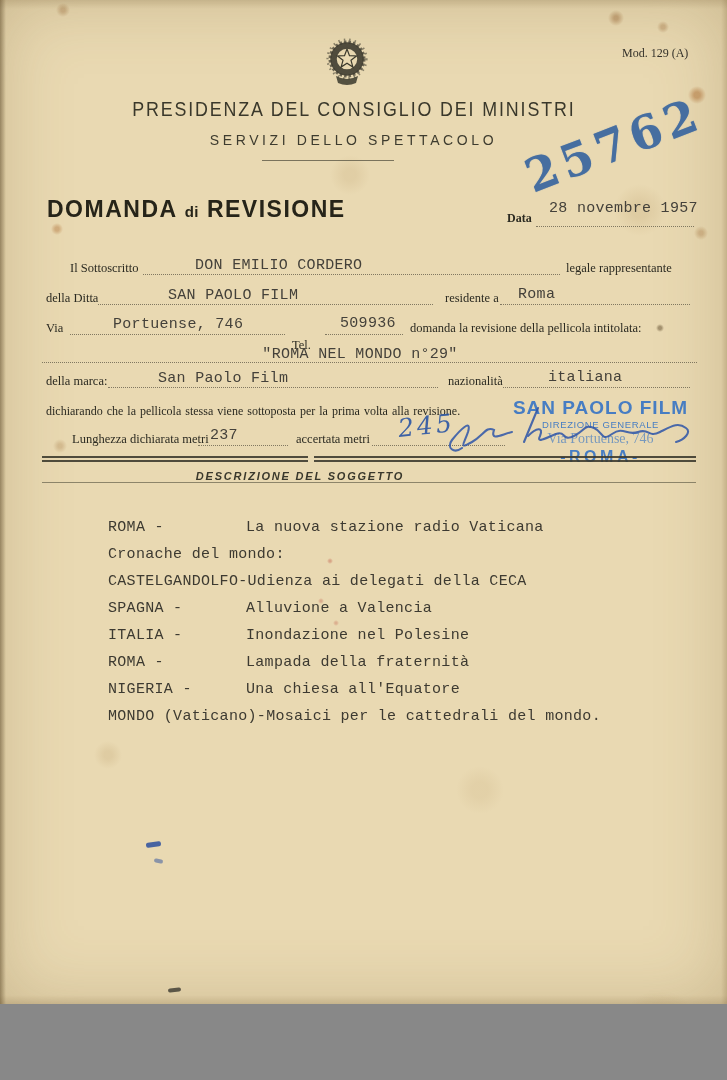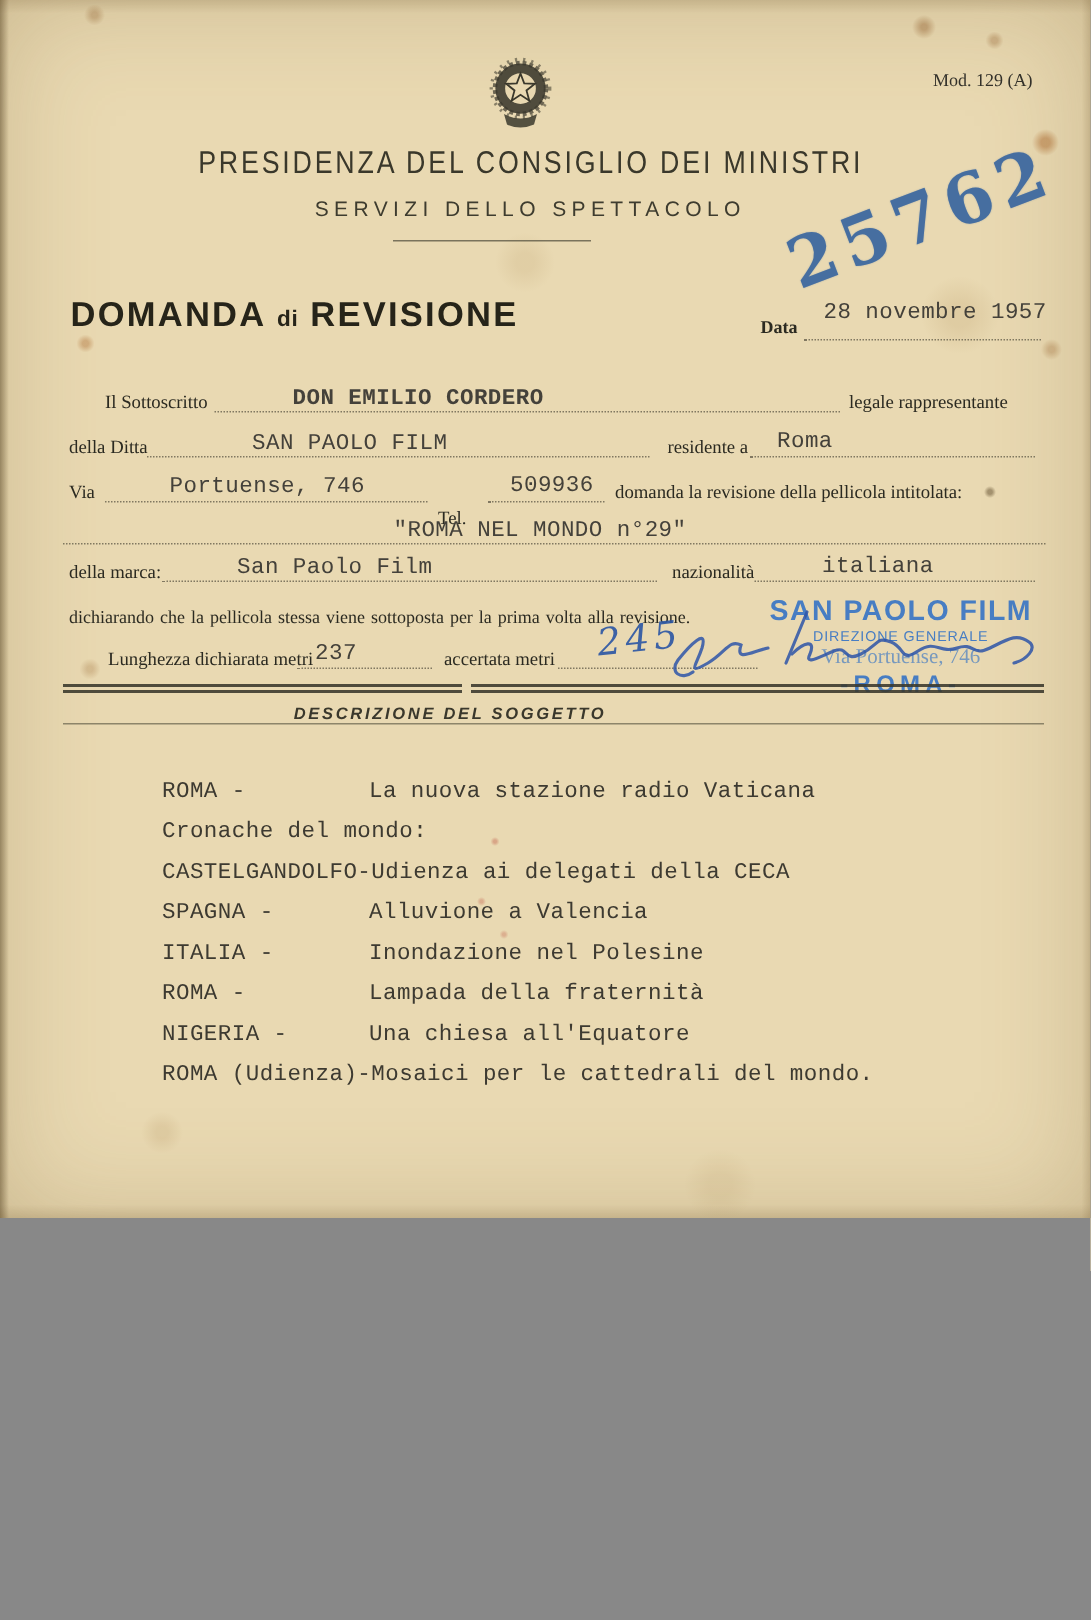--- a/index.html
+++ b/index.html
@@ -1,17 +1,17 @@
 <!DOCTYPE html>
 <html><head>
 <meta charset="utf-8">
 <style>
   html,body{margin:0;padding:0;background:#888;}
   .page{
-    position:relative;width:727px;height:812px;overflow:hidden;
+    position:relative;width:727px;height:1004px;overflow:hidden;
     font-family:"Liberation Serif",serif;color:#2e2c23;
     background:
       radial-gradient(circle at 697px 95px, rgba(165,92,30,.45) 0 3px, rgba(165,92,30,0) 9px),
       radial-gradient(circle at 616px 18px, rgba(140,85,35,.40) 0 2px, rgba(140,85,35,0) 8px),
       radial-gradient(circle at 663px 27px, rgba(140,85,35,.30) 0 2px, rgba(140,85,35,0) 6px),
       radial-gradient(circle at 63px 10px,  rgba(140,85,35,.30) 0 2px, rgba(140,85,35,0) 7px),
       radial-gradient(circle at 57px 229px, rgba(165,92,30,.35) 0 2px, rgba(165,92,30,0) 6px),
       radial-gradient(circle at 701px 233px,rgba(150,95,40,.30) 0 2px, rgba(150,95,40,0) 7px),
       radial-gradient(circle at 660px 328px,rgba(80,60,30,.45) 0 1.5px, rgba(80,60,30,0) 4px),
       radial-gradient(circle at 60px 446px, rgba(150,100,45,.25) 0 2px, rgba(150,100,45,0) 7px),
@@ -92,21 +92,21 @@
     <span>REVISIONE</span>
   </div>
 
   <div class="abs serif" style="left:507px;top:211px;font-size:12px;font-weight:bold;color:#2b2a21;">Data</div>
   <div class="abs dots" style="left:536px;top:226px;width:158px;"></div>
   <div class="abs mono typed" style="left:549px;top:200px;">28 novembre 1957</div>
 
   <div>
     <div class="abs serif label" style="left:70px;top:261px;">Il Sottoscritto</div>
     <div class="abs dots" style="left:143px;top:274px;width:417px;"></div>
-    <div class="abs mono typed" style="left:195px;top:257px;font-weight:bold;">DON EMILIO CORDERO</div>
+    <div class="abs mono typed" style="left:195px;top:257px;">DON EMILIO CORDERO</div>
     <div class="abs serif label" style="left:566px;top:261px;">legale rappresentante</div>
   </div>
 
   <div>
     <div class="abs serif label" style="left:46px;top:291px;">della Ditta</div>
     <div class="abs dots" style="left:98px;top:304px;width:335px;"></div>
     <div class="abs mono typed" style="left:168px;top:287px;">SAN PAOLO FILM</div>
     <div class="abs serif label" style="left:445px;top:291px;">residente a</div>
     <div class="abs dots" style="left:500px;top:304px;width:190px;"></div>
     <div class="abs mono typed" style="left:518px;top:286px;">Roma</div>
@@ -170,21 +170,21 @@
   <div class="abs thin" style="left:42px;top:482px;width:654px;"></div>
 
   <div class="abs mono typed" style="left:108px;top:514px;line-height:27px;color:#3d3a31;">
     <div class="subj-row"><span class="subj-place">ROMA -</span><span>La nuova stazione radio Vaticana</span></div>
     <div class="subj-row"><span class="subj-place">Cronache del mondo:</span><span></span></div>
     <div class="subj-row"><span class="subj-place">CASTELGANDOLFO-</span><span>Udienza ai delegati della CECA</span></div>
     <div class="subj-row"><span class="subj-place">SPAGNA -</span><span>Alluvione a Valencia</span></div>
     <div class="subj-row"><span class="subj-place">ITALIA -</span><span>Inondazione nel Polesine</span></div>
     <div class="subj-row"><span class="subj-place">ROMA -</span><span>Lampada della fraternità</span></div>
     <div class="subj-row"><span class="subj-place">NIGERIA -</span><span>Una chiesa all'Equatore</span></div>
-    <div class="subj-row"><span class="subj-place">ROMA (Udienza)-</span><span>Mosaici per le cattedrali del mondo.</span></div>
+    <div class="subj-row"><span class="subj-place">MONDO (Vaticano)-</span><span>Mosaici per le cattedrali del mondo.</span></div>
   </div>
 
   <div class="abs inkmark" style="left:146px;top:842px;width:15px;height:5px;transform:rotate(-8deg);"></div>
   <div class="abs inkmark" style="left:154px;top:859px;width:9px;height:4px;opacity:.5;transform:rotate(12deg);"></div>
   <div class="abs speck" style="left:168px;top:988px;width:13px;height:4px;transform:rotate(-6deg);"></div>
   <div class="abs speck" style="left:166px;top:1007px;width:14px;height:4px;opacity:.65;transform:rotate(4deg);"></div>
   <div class="abs speck" style="left:289px;top:1013px;width:6px;height:3px;opacity:.4;"></div>
 
 </div>
 

